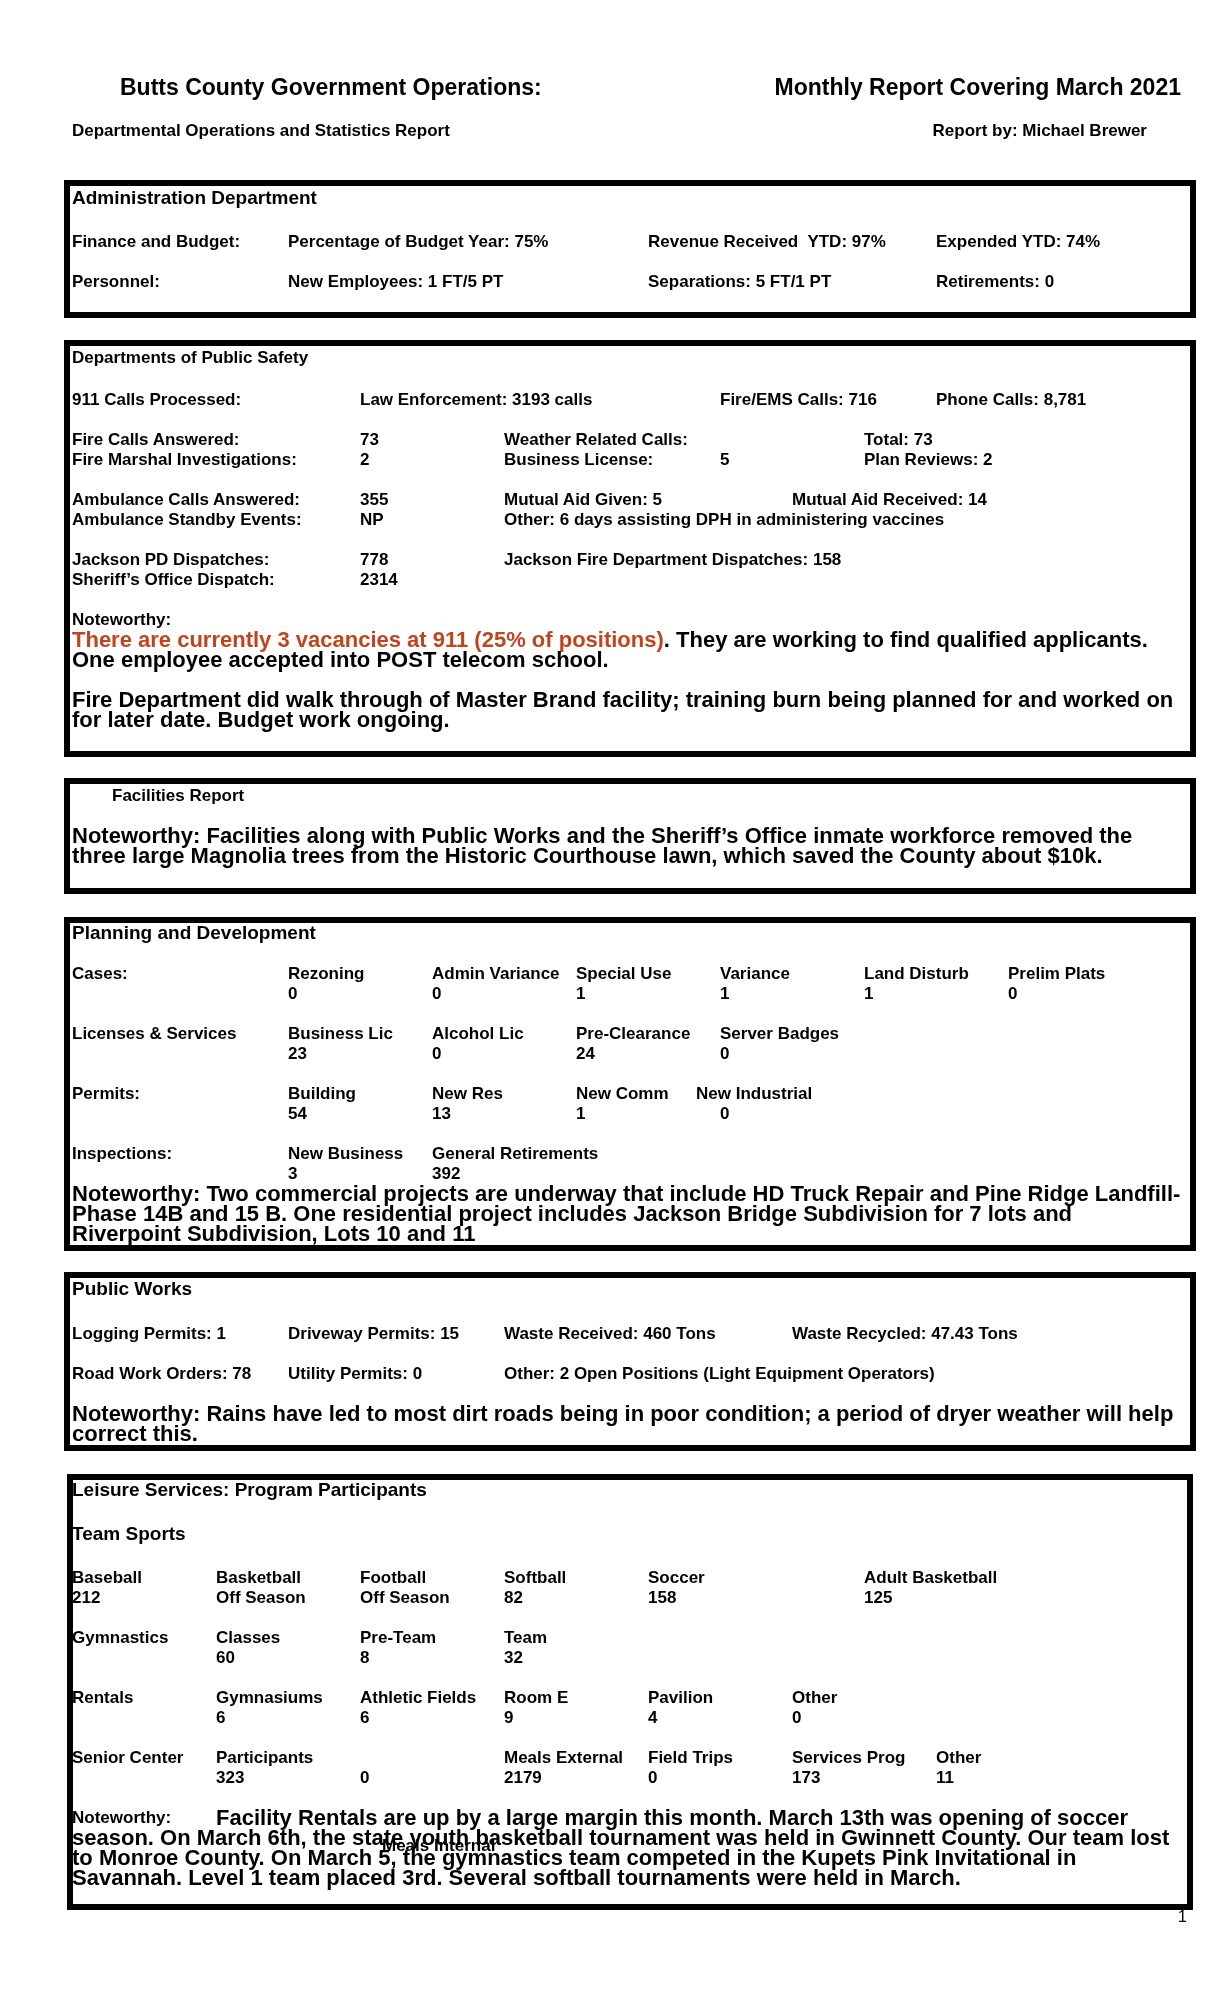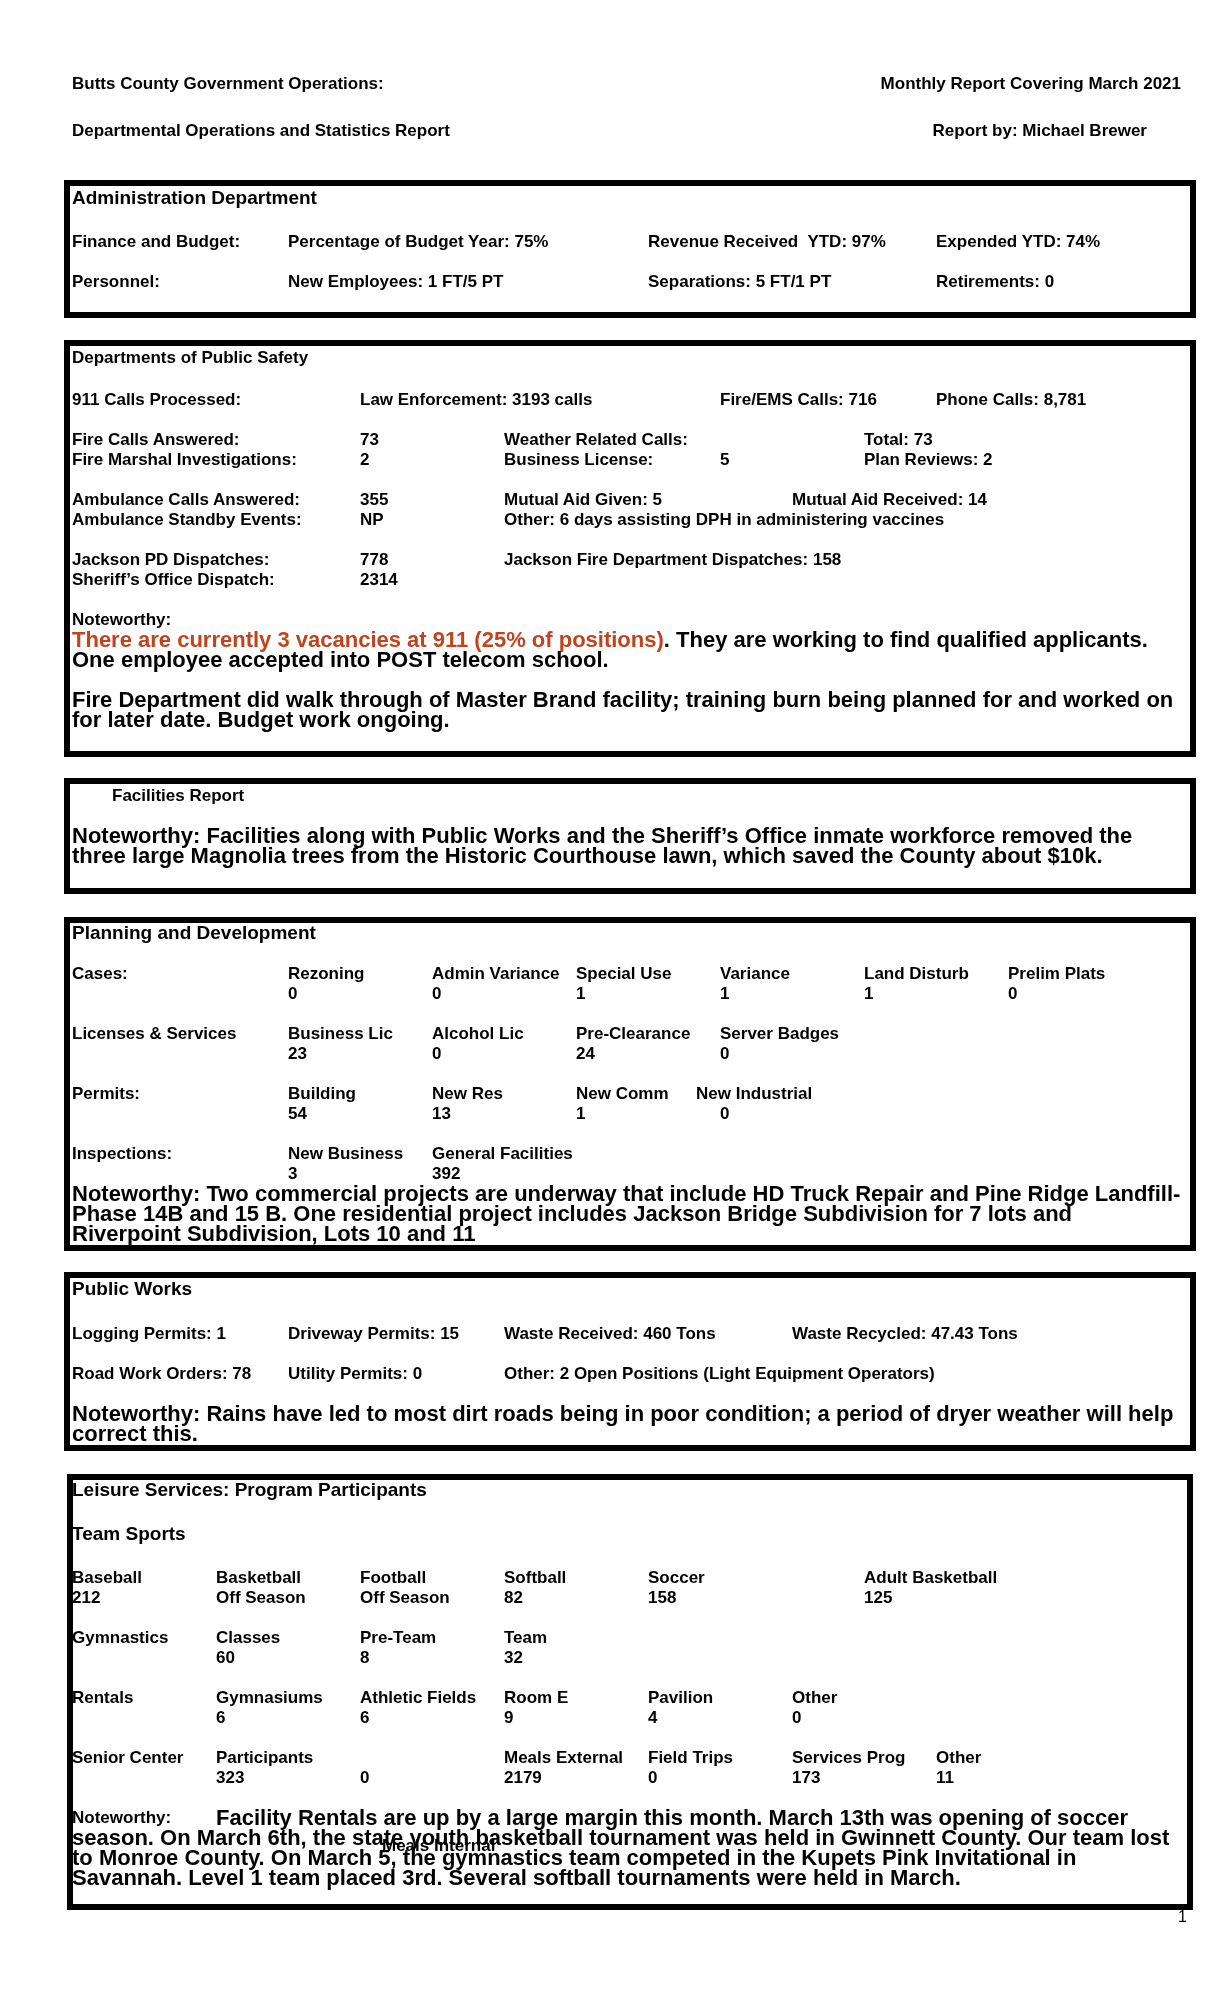--- a/index.html
+++ b/index.html
@@ -1,21 +1,21 @@
 <!DOCTYPE html>
 <html><head>
 <meta charset="utf-8">
 <style>
   html, body { margin: 0; padding: 0; background: #ffffff; }
   body {
     width: 1224px; height: 2016px; position: relative; overflow: hidden;
     font-family: "Liberation Sans", sans-serif; font-weight: bold; color: #000;
   }
   .abs { position: absolute; white-space: nowrap; }
-  .title { font-size: 17px; top: 74px; }
+  .title { font-size: 23px; top: 74px; margin-left: 48px; }
   .subtitle { font-size: 17px; top: 121px; }
   .box {
     position: absolute; border: 6px solid #000; box-sizing: border-box; background: #fff;
   }
   .t { position: absolute; white-space: nowrap; font-size: 17px; line-height: 20px; }
   .h { font-size: 19px; }
   .h2 { font-size: 17px; }
   .para { position: absolute; font-size: 22px; line-height: 20px; white-space: normal; }
   .red { color: #c0441e; }
   .pagenum { position: absolute; font-weight: normal; font-size: 16px; }
@@ -111,21 +111,21 @@
 <div class="t" style="left:432px; top:1084px;">New Res</div>
 <div class="t" style="left:432px; top:1104px;">13</div>
 <div class="t" style="left:576px; top:1084px;">New Comm</div>
 <div class="t" style="left:576px; top:1104px;">1</div>
 <div class="t" style="left:696px; top:1084px;">New Industrial</div>
 <div class="t" style="left:720px; top:1104px;">0</div>
 
 <div class="t" style="left:72px; top:1144px;">Inspections:</div>
 <div class="t" style="left:288px; top:1144px;">New Business</div>
 <div class="t" style="left:288px; top:1164px;">3</div>
-<div class="t" style="left:432px; top:1144px;">General Facilities</div>
+<div class="t" style="left:432px; top:1144px;">General Retirements</div>
 <div class="t" style="left:432px; top:1164px;">392</div>
 <div class="para" style="left:72px; top:1184px; width:1110px;">Noteworthy: Two commercial projects are underway that include HD Truck Repair and Pine Ridge Landfill-Phase 14B and 15 B. One residential project includes Jackson Bridge Subdivision for 7 lots and Riverpoint Subdivision, Lots 10 and 11</div>
 
 <div class="box" style="left:64px; top:1272px; width:1132px; height:179px;"></div>
 <div class="t h" style="left:72px; top:1279px;">Public Works</div>
 <div class="t" style="left:72px; top:1324px;">Logging Permits: 1</div>
 <div class="t" style="left:288px; top:1324px;">Driveway Permits: 15</div>
 <div class="t" style="left:504px; top:1324px;">Waste Received: 460 Tons</div>
 <div class="t" style="left:792px; top:1324px;">Waste Recycled: 47.43 Tons</div>
 <div class="t" style="left:72px; top:1364px;">Road Work Orders: 78</div>

